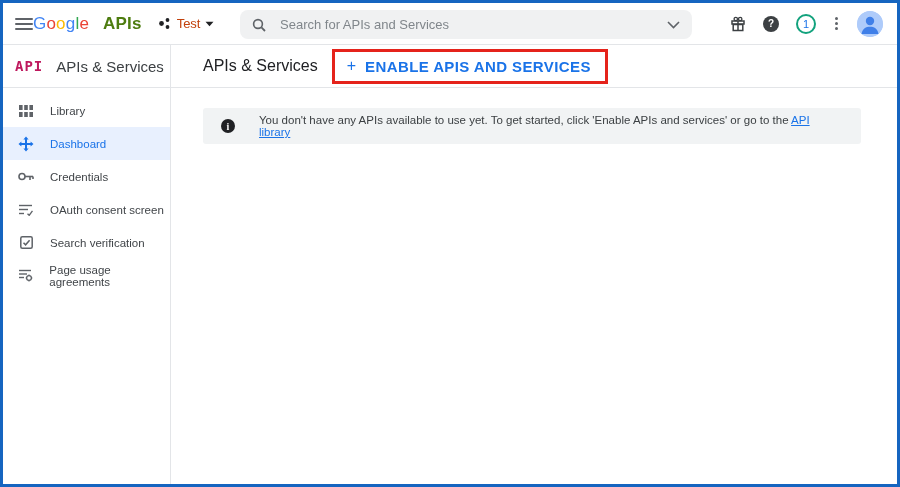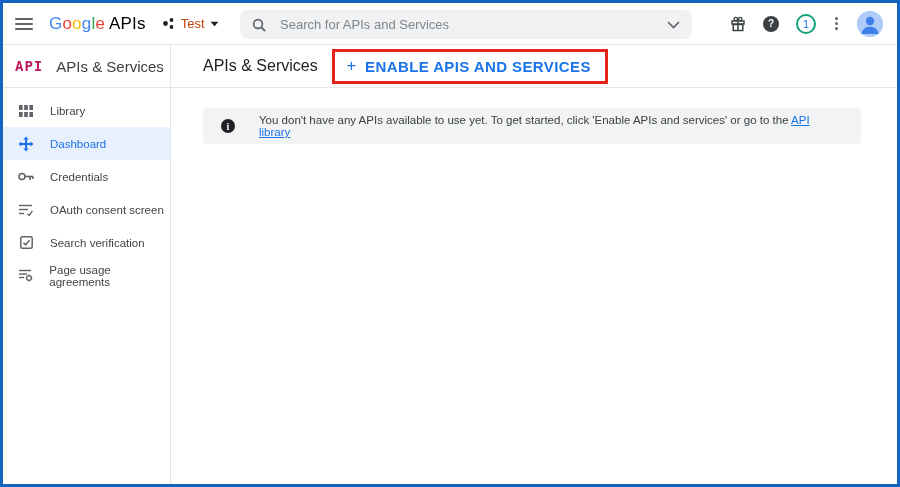--- a/index.html
+++ b/index.html
@@ -18,23 +18,23 @@
   
   .topbar {
     flex:0 0 42px; height:42px;
     display:flex; align-items:center;
     padding:0 14px 0 12px;
     border-bottom:1px solid #e3e5e8;
     position:relative; background:#fff;
   }
   .hamburger { width:18px; height:12px; display:flex; flex-direction:column; justify-content:space-between; cursor:pointer; }
   .hamburger div { height:2px; background:#5f6368; border-radius:1px; }
-  .logo { margin-left:16px; font-size:17px; letter-spacing:0.2px; display:flex; align-items:flex-end; }
+  .logo { margin-left:0; font-size:17px; letter-spacing:0.2px; display:flex; align-items:flex-end;gap:10px; }
   .logo .gword { font-weight:500; }
-  .logo .apis { color:#000000; margin-left:4px; font-weight:400; }
+  .logo .apis { color:#4d7c0f; margin-left:4px; font-weight:700; }
   .project { display:flex; align-items:center; margin-left:16px; cursor:pointer; }
   .project .pname { font-size:13px; color:#c2410c; margin-left:6px; }
   .caret { margin-left:5px; }
 
   .search {
     position:absolute; left:237px; top:7px;
     width:452px; height:29px;
     background:#f0f1f2; border-radius:8px;
     display:flex; align-items:center; padding:0 12px;
   }

